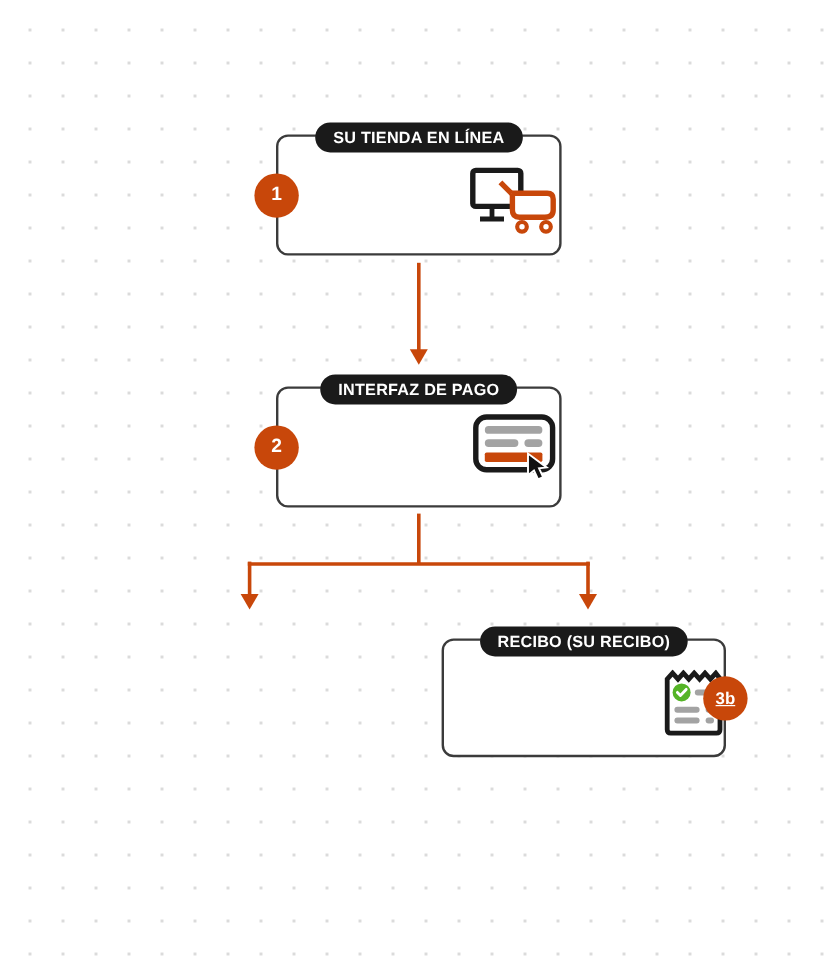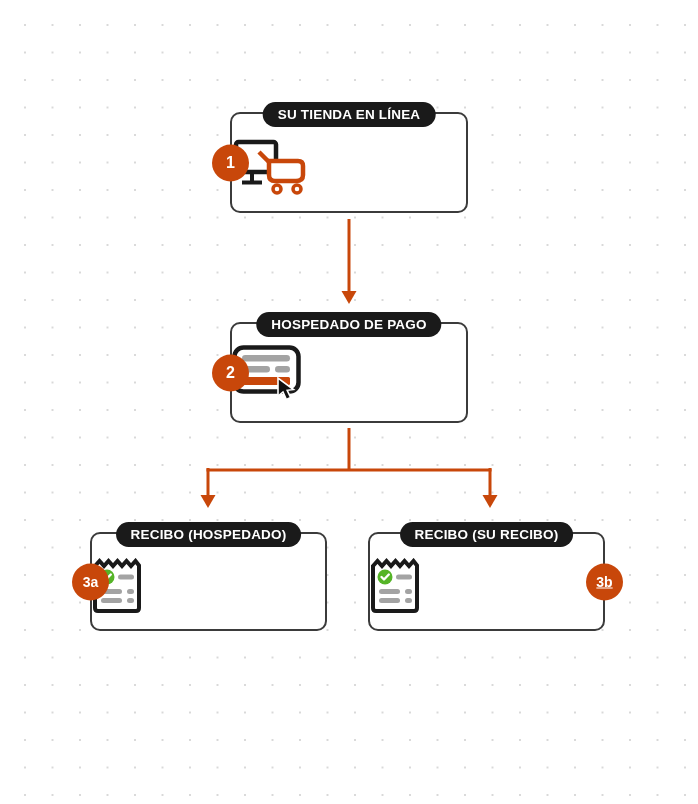--- a/index.html
+++ b/index.html
@@ -24,21 +24,21 @@
     pointer-events: none;
   }
 
   .node {
     position: absolute;
     background: #ffffff;
     border: 2px solid #3b3b3b;
     border-radius: 10px;
     display: flex;
     align-items: center;
-    justify-content: flex-start;
+    justify-content: flex-end;
   }
   .node-1 { left: 230px; top: 112px; width: 238px; height: 101px; }
   .node-2 { left: 230px; top: 322px; width: 238px; height: 101px; }
   .node-3a { left: 90px;  top: 532px; width: 237px; height: 99px; }
   .node-3b { left: 368px; top: 532px; width: 237px; height: 99px; }
 
   .pill {
     position: absolute;
     top: -12px;
     left: 50%;
@@ -111,46 +111,32 @@
       <g stroke="#c8470a" stroke-width="4.5" fill="#ffffff">
         <path d="M27,13 L36,22 L38,24"></path>
         <path d="M36,22 H66 Q71,22 71,27 V36 Q71,42 64,42 H43 Q37,42 37,36 V23"></path>
       </g>
       <circle cx="45" cy="50" r="4" fill="#ffffff" stroke="#c8470a" stroke-width="3.5"></circle>
       <circle cx="65" cy="50" r="4" fill="#ffffff" stroke="#c8470a" stroke-width="3.5"></circle>
     </svg>
   </div>
 
   <div class="node node-2">
-    <div class="pill">HOSPEDADO DE PAGO</div>
+    <div class="pill">INTERFAZ DE PAGO</div>
     <div class="badge badge-left">2</div>
     <svg class="node-icon" width="72" height="60" viewBox="0 0 72 60">
       <rect x="2.5" y="2.5" width="64" height="44" rx="9" fill="#ffffff" stroke="#1a1a1a" stroke-width="4.5"></rect>
       <rect x="10" y="10" width="48" height="6.5" rx="3.25" fill="#a3a3a3"></rect>
       <rect x="10" y="21" width="28" height="6.5" rx="3.25" fill="#a3a3a3"></rect>
       <rect x="43" y="21" width="15" height="6.5" rx="3.25" fill="#a3a3a3"></rect>
       <rect x="10" y="32" width="48" height="8" rx="1.5" fill="#c8470a"></rect>
       <path d="M46,33 L46,51 L51,47 L54.4,54.5 L58.6,52.5 L55.2,45.3 L61.5,44.5 Z" fill="#111111" stroke="#ffffff" stroke-width="1.6"></path>
     </svg>
   </div>
 
-  <div class="node node-3a">
-    <div class="pill">RECIBO (HOSPEDADO)</div>
-    <div class="badge badge-left badge-small">3a</div>
-    <svg class="node-icon" width="50" height="56" viewBox="0 0 50 56">
-      <path d="M3,8 L7.5,3 L12,8 L16.5,3 L21,8 L25.5,3 L30,8 L34.5,3 L39,8 L43.5,3 L47,7.5 V50 Q47,53 44,53 H6 Q3,53 3,50 Z" fill="#ffffff" stroke="#1a1a1a" stroke-width="4"></path>
-      <circle cx="15" cy="19" r="7.5" fill="#55b427"></circle>
-      <path d="M11.5,19 L14,21.5 L18.8,16.5" fill="none" stroke="#ffffff" stroke-width="2.4" stroke-linecap="round" stroke-linejoin="round"></path>
-      <rect x="26" y="16.5" width="16" height="5" rx="2.5" fill="#a3a3a3"></rect>
-      <rect x="9" y="31" width="21" height="5" rx="2.5" fill="#a3a3a3"></rect>
-      <rect x="35" y="31" width="7" height="5" rx="2.5" fill="#a3a3a3"></rect>
-      <rect x="9" y="40" width="21" height="5" rx="2.5" fill="#a3a3a3"></rect>
-      <rect x="35" y="40" width="7" height="5" rx="2.5" fill="#a3a3a3"></rect>
-    </svg>
-  </div>
 
   <div class="node node-3b">
     <div class="pill">RECIBO (SU RECIBO)</div>
     <div class="badge badge-right badge-small">3b</div>
     <svg class="node-icon" width="50" height="56" viewBox="0 0 50 56">
       <path d="M3,8 L7.5,3 L12,8 L16.5,3 L21,8 L25.5,3 L30,8 L34.5,3 L39,8 L43.5,3 L47,7.5 V50 Q47,53 44,53 H6 Q3,53 3,50 Z" fill="#ffffff" stroke="#1a1a1a" stroke-width="4"></path>
       <circle cx="15" cy="19" r="7.5" fill="#55b427"></circle>
       <path d="M11.5,19 L14,21.5 L18.8,16.5" fill="none" stroke="#ffffff" stroke-width="2.4" stroke-linecap="round" stroke-linejoin="round"></path>
       <rect x="26" y="16.5" width="16" height="5" rx="2.5" fill="#a3a3a3"></rect>
       <rect x="9" y="31" width="21" height="5" rx="2.5" fill="#a3a3a3"></rect>

